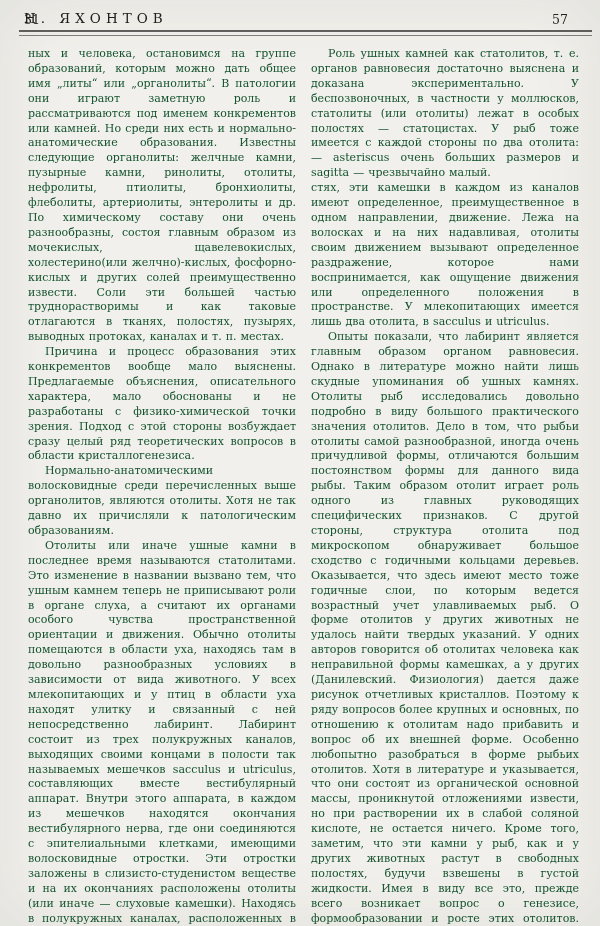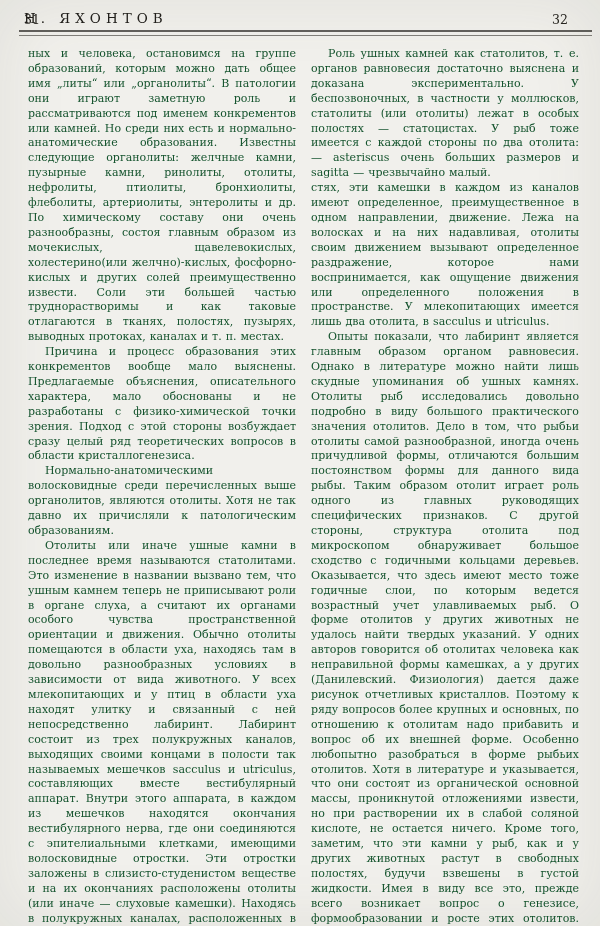--- a/index.html
+++ b/index.html
@@ -81,21 +81,21 @@
   }
 </style>
 </head>
 <body>
 
 <div class="page">
 
   <header class="pagehead">
     <span class="pnum left">31</span>
     <span class="ptitle">Н. ЯХОНТОВ</span>
-    <span class="pnum right">32</span>
+    <span class="pnum right">57</span>
   </header>
 
   <div class="rule"></div>
 
   <div class="columns">
     <div class="column">
         <p class="para">ных и человека, остановимся на группе образований, которым можно дать общее имя „литы“ или „органолиты“. В патологии они играют заметную роль и рассматриваются под именем конкрементов или камней. Но среди них есть и нормально-анатомические образования. Известны следующие органолиты: желчные камни, пузырные камни, ринолиты, отолиты, нефролиты, птиолиты, бронхиолиты, флеболиты, артериолиты, энтеролиты и др. По химическому составу они очень разнообразны, состоя главным образом из мочекислых, щавелевокислых, холестерино(или желчно)-кислых, фосфорно-кислых и других солей преимущественно извести. Соли эти большей частью труднорастворимы и как таковые отлагаются в тканях, полостях, пузырях, выводных протоках, каналах и т. п. местах.</p>
         <p class="para indent">Причина и процесс образования этих конкрементов вообще мало выяснены. Предлагаемые объяснения, описательного характера, мало обоснованы и не разработаны с физико-химической точки зрения. Подход с этой стороны возбуждает сразу целый ряд теоретических вопросов в области кристаллогенезиса.</p>
         <p class="para indent">Нормально-анатомическими волосковидные среди перечисленных выше органолитов, являются отолиты. Хотя не так давно их причисляли к патологическим образованиям.</p>
         <p class="para indent">Отолиты или иначе ушные камни в последнее время называются статолитами. Это изменение в названии вызвано тем, что ушным камнем теперь не приписывают роли в органе слуха, а считают их органами особого чувства пространственной ориентации и движения. Обычно отолиты помещаются в области уха, находясь там в довольно разнообразных условиях в зависимости от вида животного. У всех млекопитающих и у птиц в области уха находят улитку и связанный с ней непосредственно лабиринт. Лабиринт состоит из трех полукружных каналов, выходящих своими концами в полости так называемых мешечков sacculus и utriculus, составляющих вместе вестибулярный аппарат. Внутри этого аппарата, в каждом из мешечков находятся окончания вестибулярного нерва, где они соединяются с эпителиальными клетками, имеющими волосковидные отростки. Эти отростки заложены в слизисто-студенистом веществе и на их окончаниях расположены отолиты (или иначе — слуховые камешки). Находясь в полукружных каналах, расположенных в трех взаимно перпендикулярных плоско-</p>

